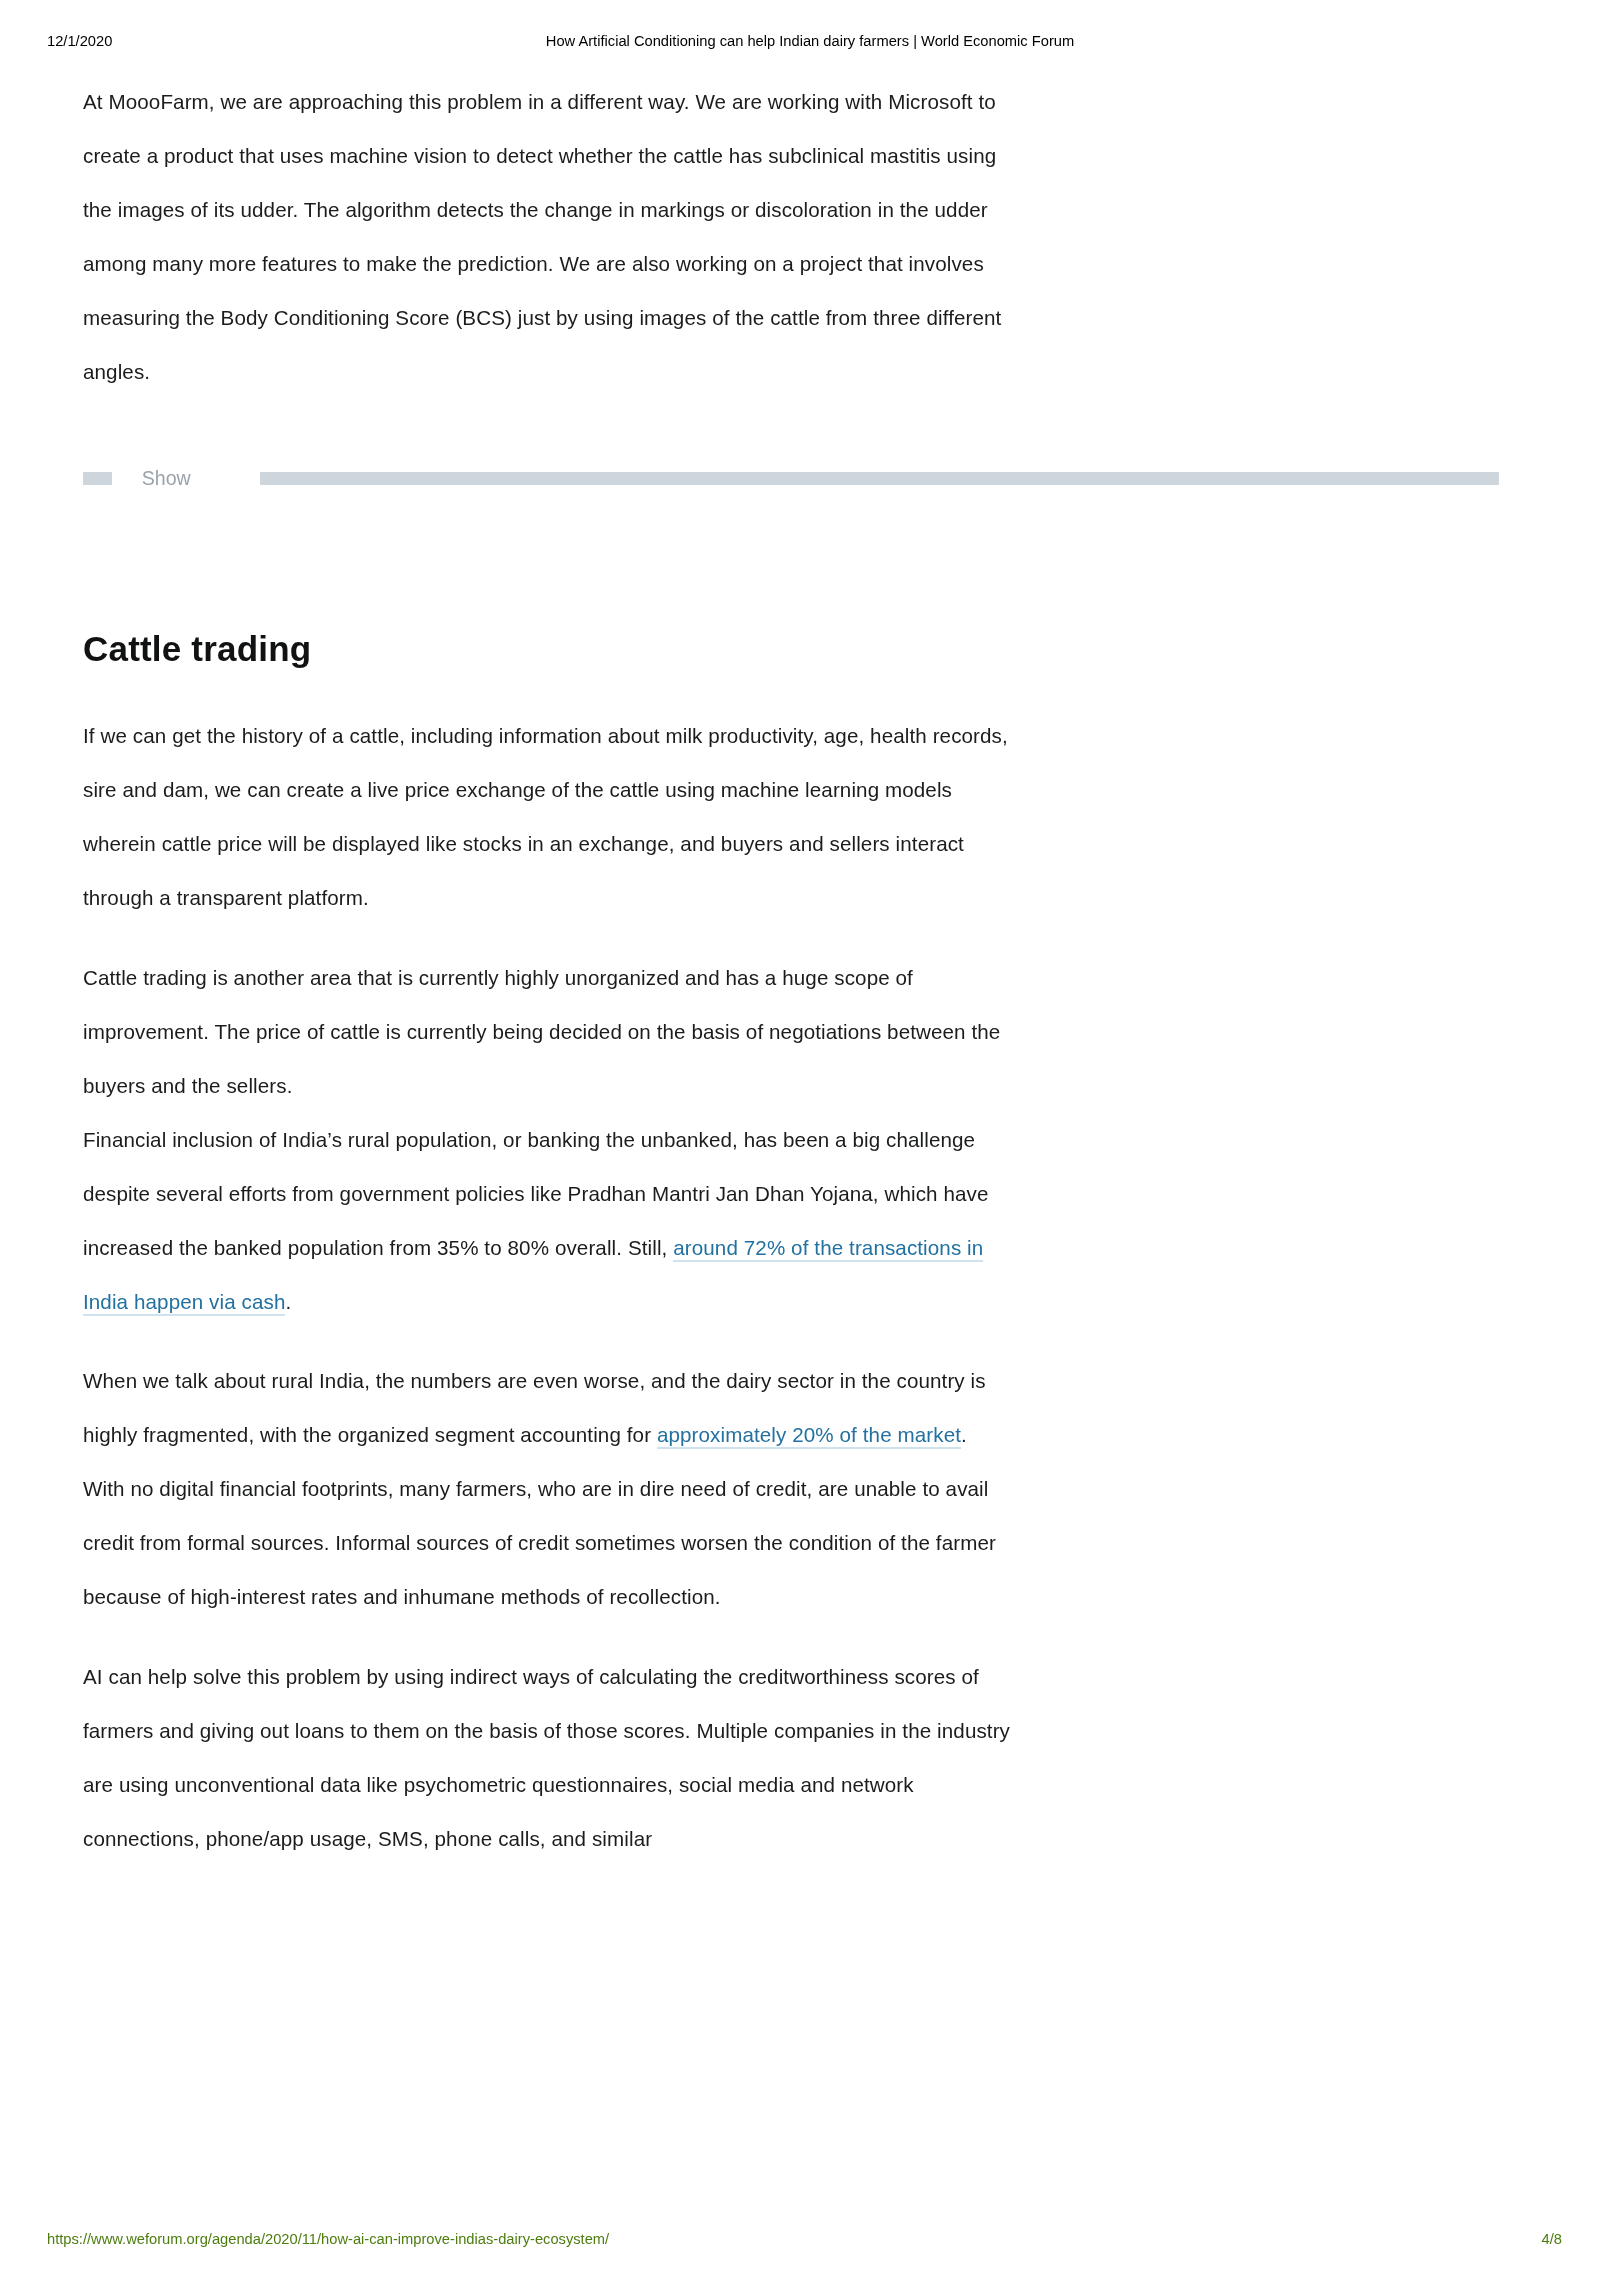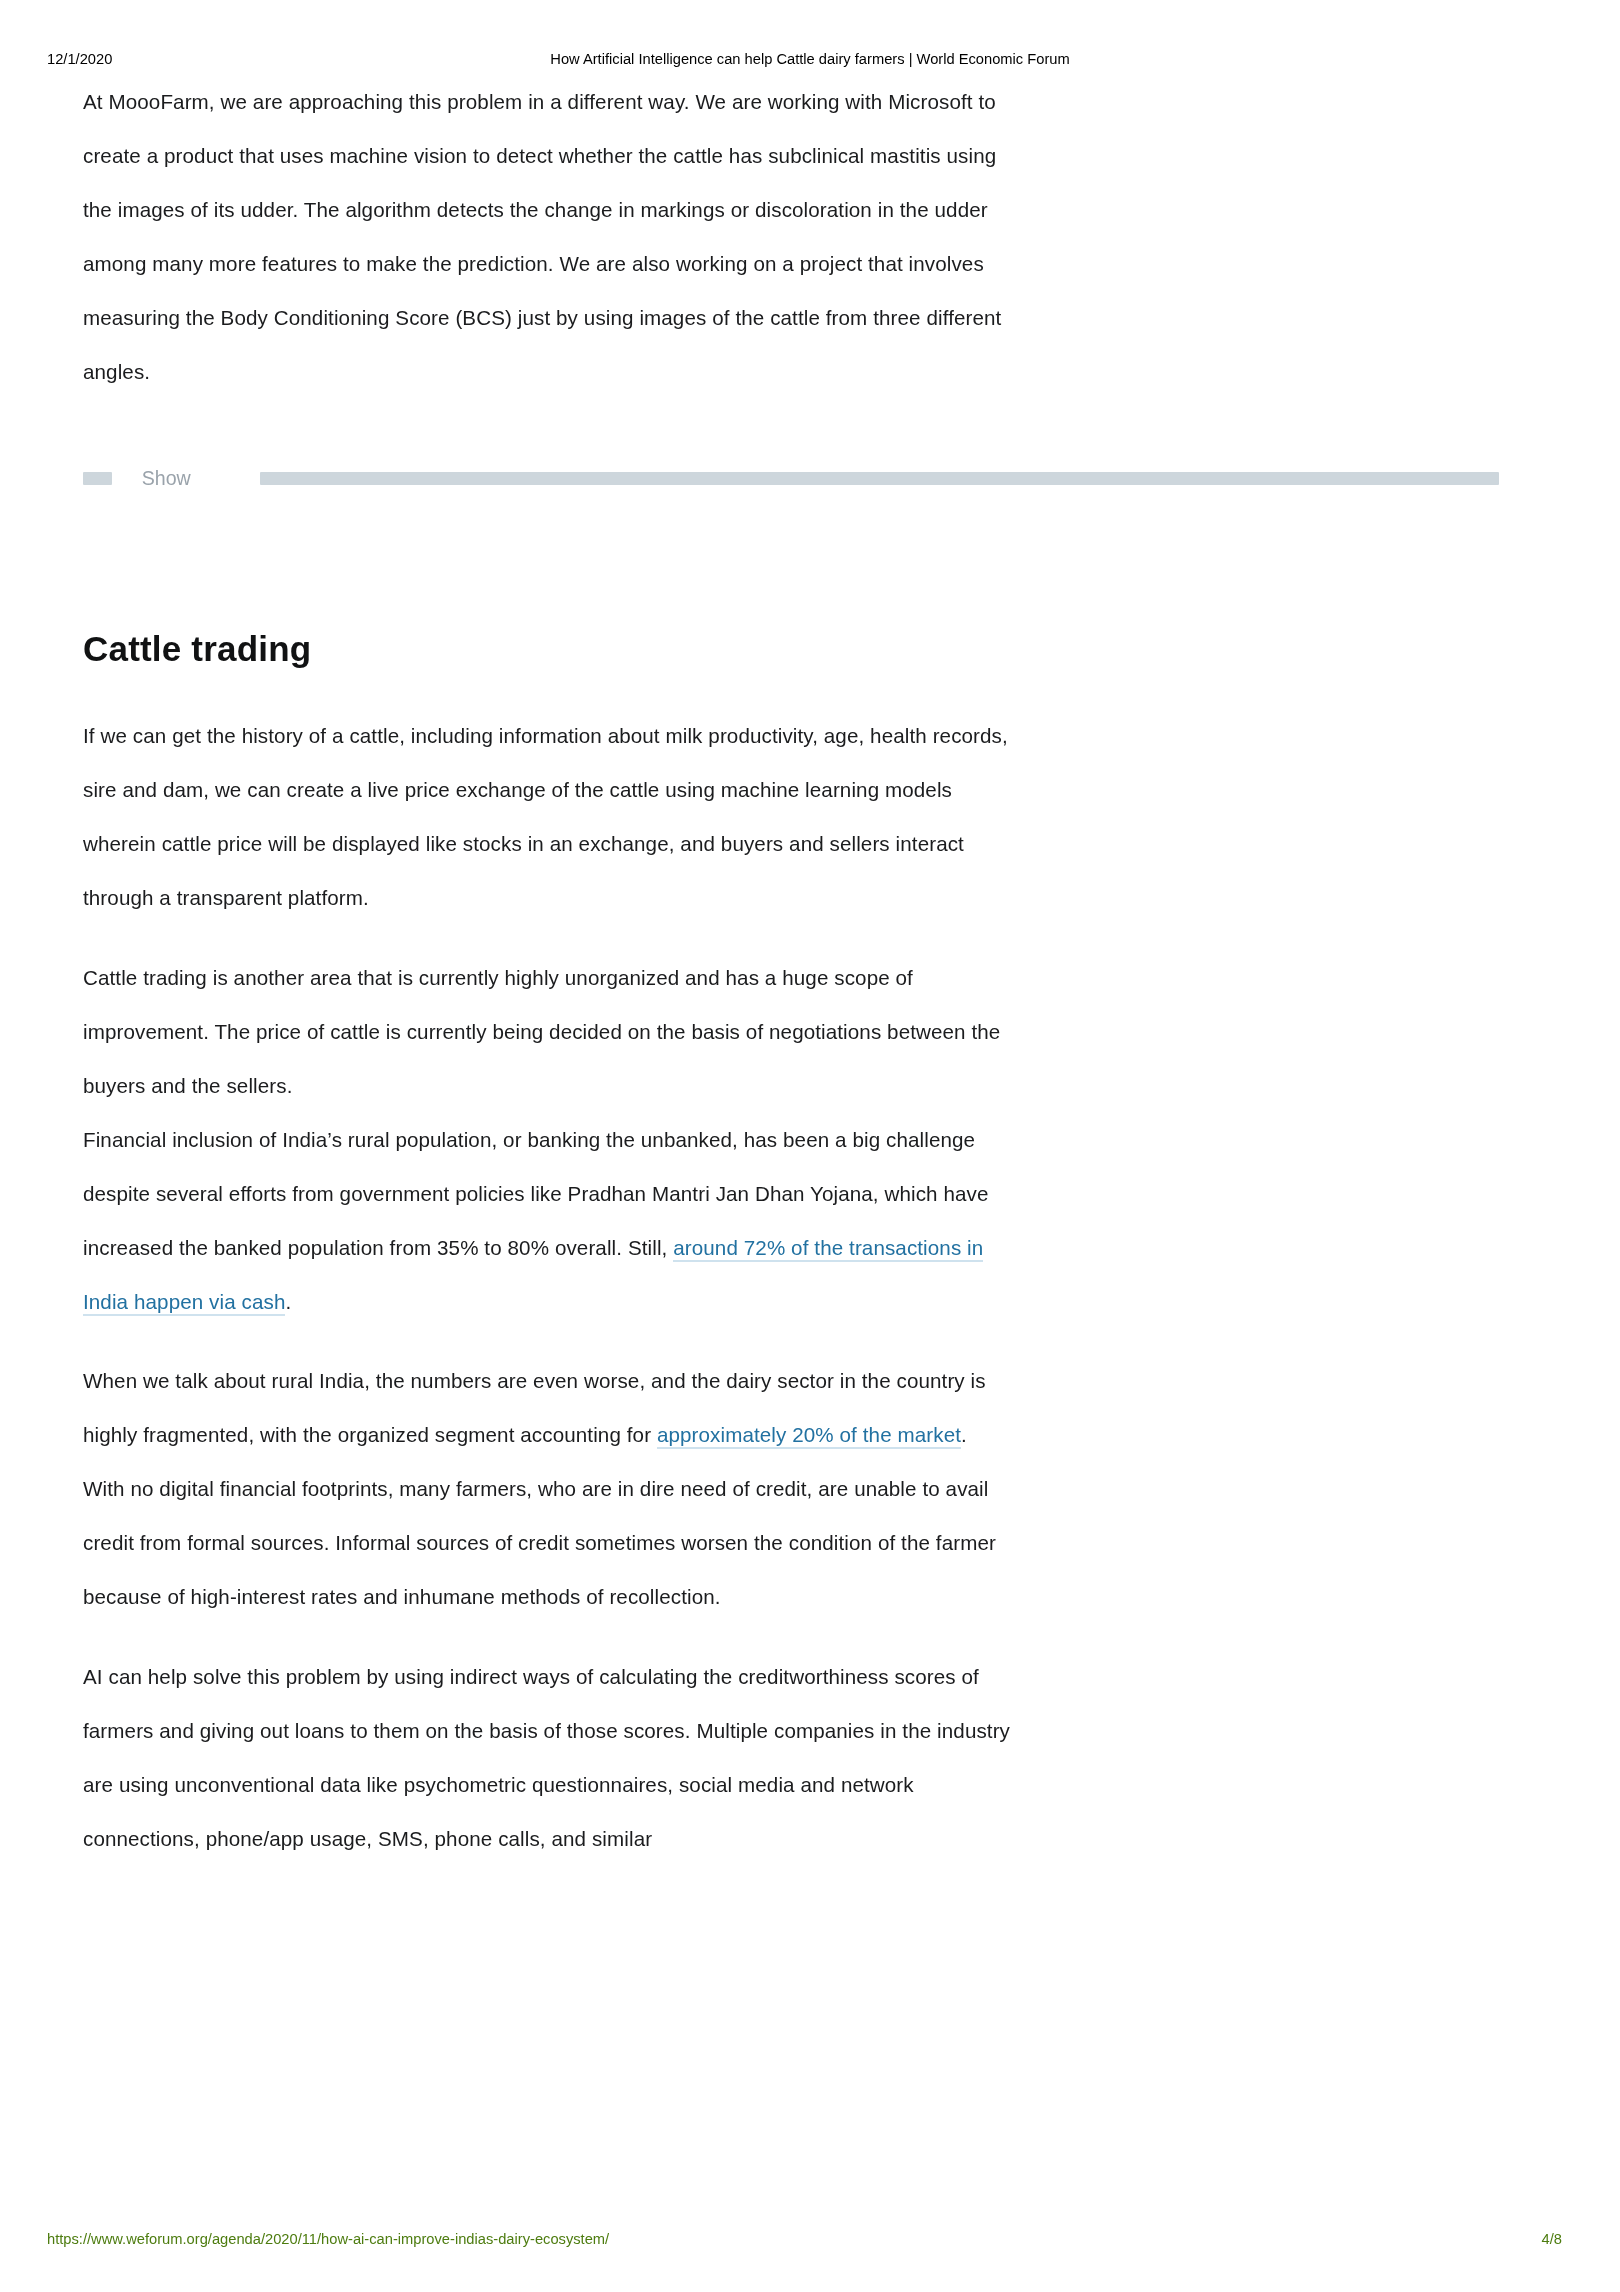--- a/index.html
+++ b/index.html
@@ -14,21 +14,21 @@
   *{box-sizing:border-box;}
   html,body{margin:0;padding:0;}
   body{
     width:1620px;height:2293px;background:#ffffff;
     font-family:"Liberation Sans", sans-serif;
     -webkit-font-smoothing:antialiased;
   }
   .page{position:relative;width:1620px;height:2293px;background:#fff;overflow:hidden;}
 
   
-  .print-header{position:absolute;top:51px;left:0;right:0;height:21.6px;font-size:14.7px;color:#000;}
+  .print-header{position:absolute;top:33px;left:0;right:0;height:21.6px;font-size:14.7px;color:#000;}
   .print-date{position:absolute;left:47px;top:0;white-space:nowrap;}
   .print-title{position:absolute;left:50%;transform:translateX(-50%);top:0;white-space:nowrap;}
 
   
   .content{position:absolute;left:83px;top:0;width:1431px;}
   .body-para{
     margin:0;width:931px;
     font-size:20.6px;line-height:54px;color:var(--body-text);
     font-weight:400;letter-spacing:0.1px;
   }
@@ -72,21 +72,21 @@
     font-size:14.7px;color:#4d7c0f;
   }
 </style>
 </head>
 <body>
 
 <div class="page">
 
   <div class="print-header">
     <span class="print-date">12/1/2020</span>
-    <span class="print-title">How Artificial Intelligence can help Cattle dairy farmers | World Economic Forum</span>
+    <span class="print-title">How Artificial Conditioning can help Indian dairy farmers | World Economic Forum</span>
   </div>
 
   <div class="content">
 
     <p class="body-para intro">At MoooFarm, we are approaching this problem in a different way. We are working with Microsoft to create a product that uses machine vision to detect whether the cattle has subclinical mastitis using the images of its udder. The algorithm detects the change in markings or discoloration in the udder among many more features to make the prediction. We are also working on a project that involves measuring the Body Conditioning Score (BCS) just by using images of the cattle from three different angles.</p>
 
 
     <div class="show-row">
       <span class="bar bar-short"></span>
       <span class="show-label">Show</span>

